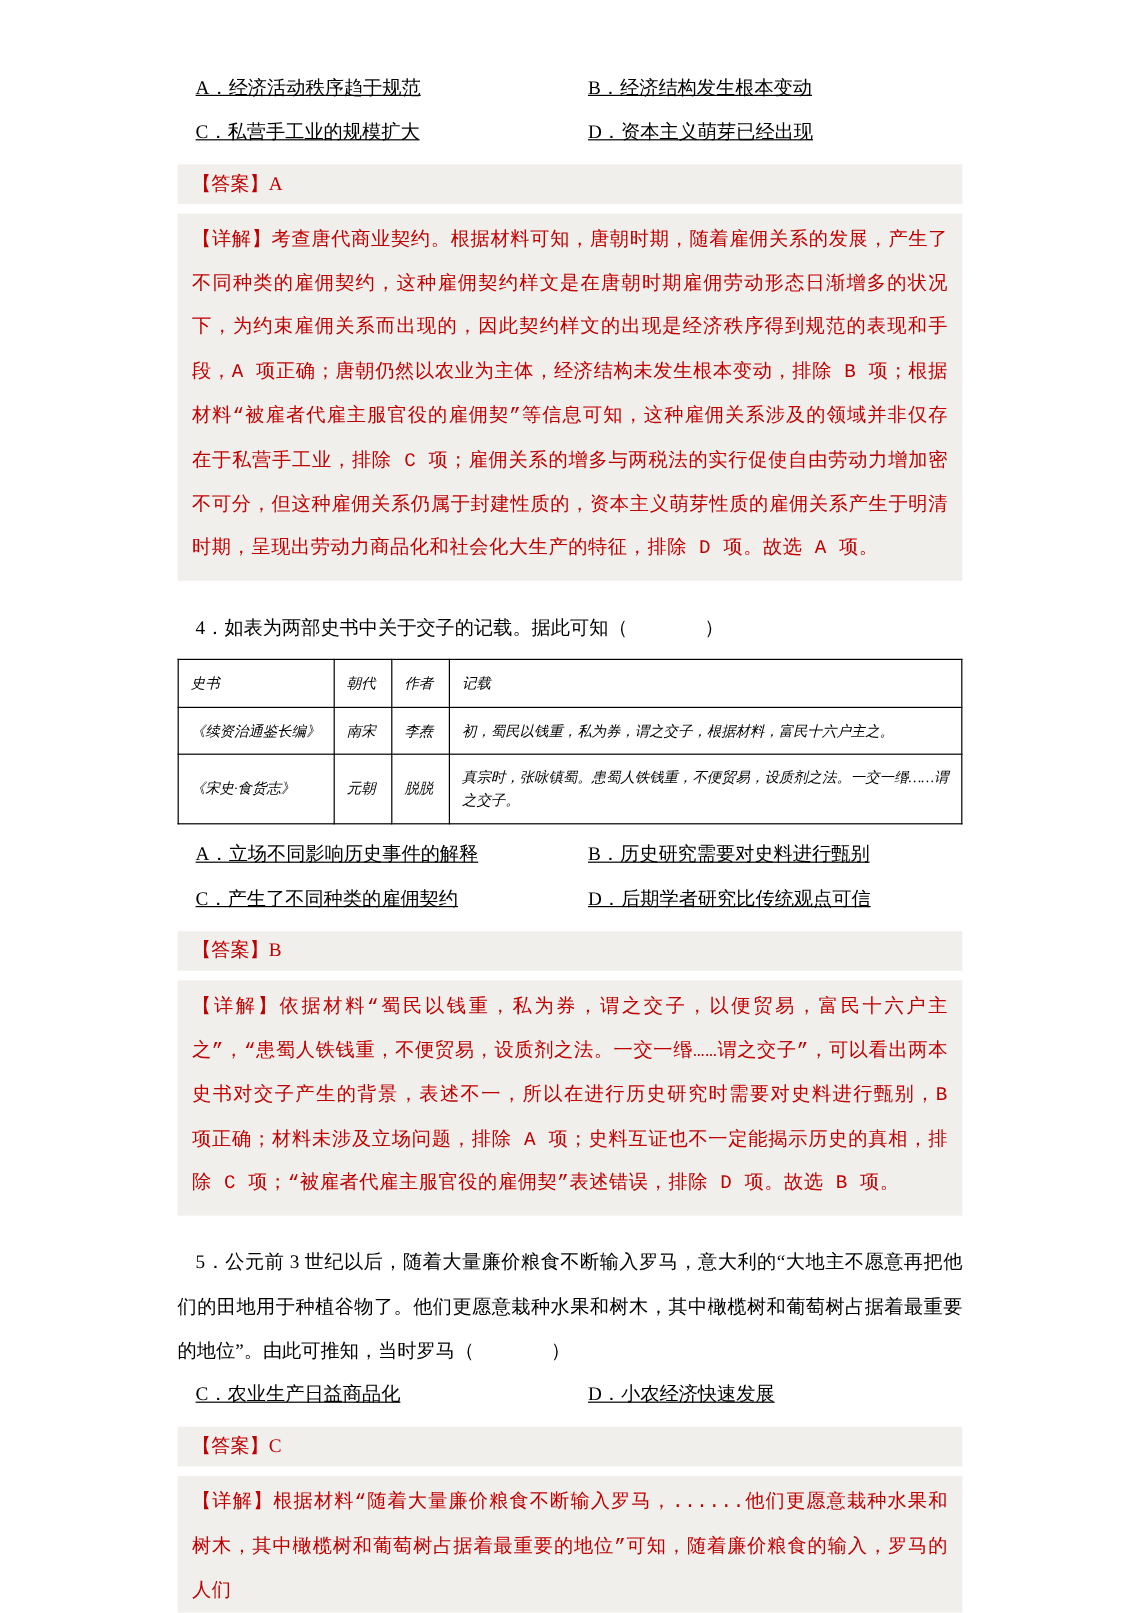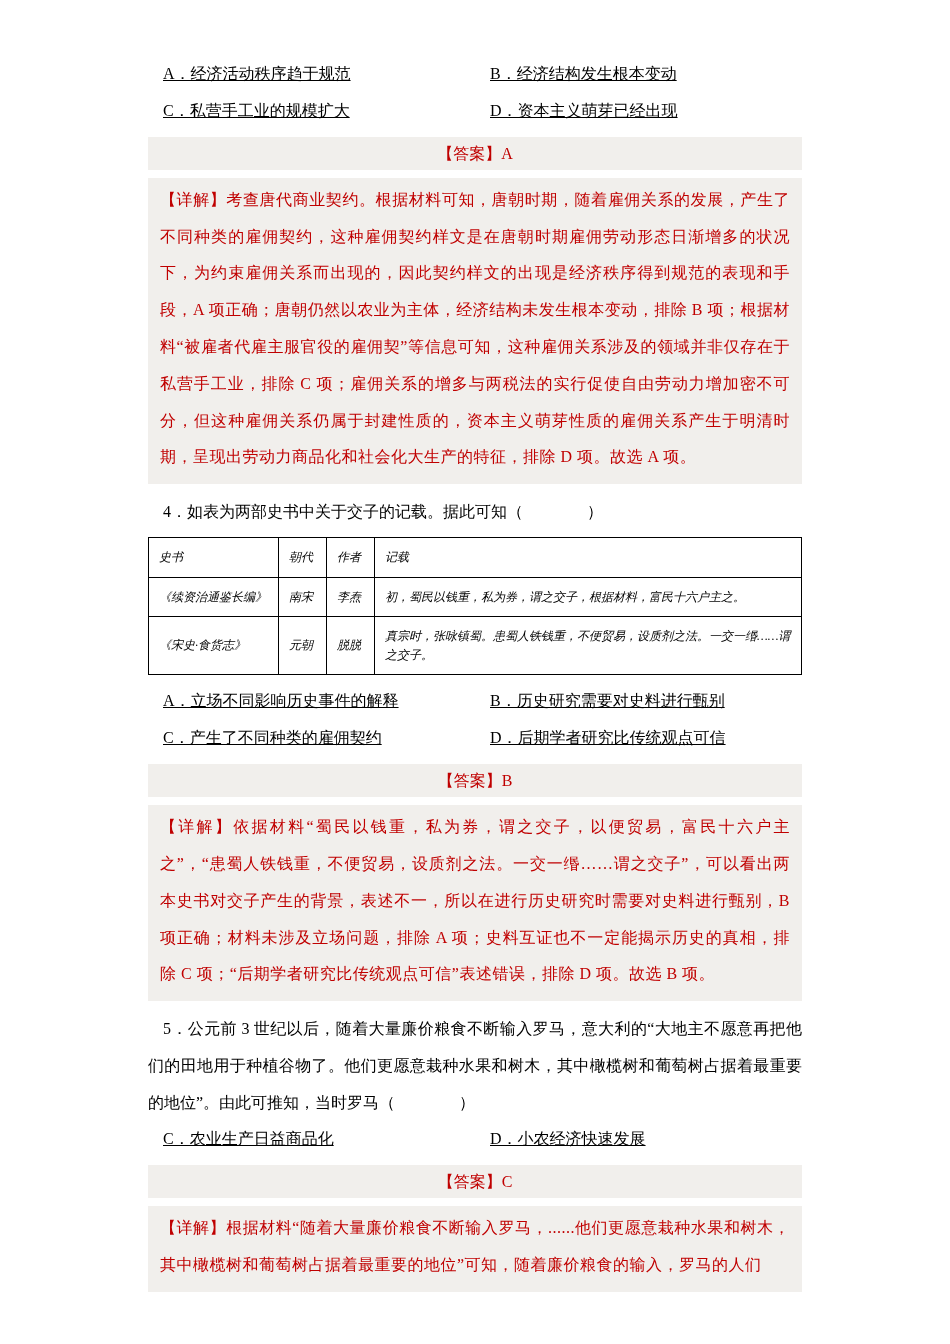--- a/index.html
+++ b/index.html
@@ -9,26 +9,26 @@
     background: #ffffff; color: #000000;
     font-family: "Liberation Serif", "DejaVu Serif", serif;
     font-size: 16px;
   }
   .content { width: 654px; margin: 0 auto; padding-top: 56px; }
 
   .opts-row { display: flex; line-height: 2.3; text-decoration: underline; }
   .opt-left { width: 342px; padding-left: 15px; }
   .opt-right { flex: 1; }
 
-  .hl { background: #f1efec; color: #c00000; text-align: center; }
+  .hl { background: #f1efec; color: #c00000; }
   .answer-block { margin-top: 7px; padding: 3px 12px; line-height: 1.7; }
   .expl-block {
-    margin-top: 8px; margin-bottom: 10px;
+    margin-top: 8px; margin-bottom: 22px;
     padding: 4px 12px 8px;
-    line-height: 2.3; text-align: justify; letter-spacing: 0.5px;
+    line-height: 2.3; text-align: justify; letter-spacing: 0.5px; font-family: Liberation Mono, monospace;
   }
 
   .stem { line-height: 2.3; text-align: justify; text-indent: 15px; margin-top: 7px; }
 
   .src-table {
     border-collapse: collapse; width: 100%;
     margin: 6px 0 8px; font-size: 12px; font-style: italic;
   }
   .src-table th, .src-table td {
     border: 1.5px solid #000000;
@@ -85,21 +85,21 @@
     <div class="opts-row">
       <div class="opt-left">A．立场不同影响历史事件的解释</div>
       <div class="opt-right">B．历史研究需要对史料进行甄别</div>
     </div>
     <div class="opts-row">
       <div class="opt-left">C．产生了不同种类的雇佣契约</div>
       <div class="opt-right">D．后期学者研究比传统观点可信</div>
     </div>
 
     <div class="answer-block hl">【答案】B</div>
-    <div class="expl-block hl">【详解】依据材料“蜀民以钱重，私为券，谓之交子，以便贸易，富民十六户主之”，“患蜀人铁钱重，不便贸易，设质剂之法。一交一缗……谓之交子”，可以看出两本史书对交子产生的背景，表述不一，所以在进行历史研究时需要对史料进行甄别，B 项正确；材料未涉及立场问题，排除 A 项；史料互证也不一定能揭示历史的真相，排除 C 项；“后期学者研究比传统观点可信”表述错误，排除 D 项。故选 B 项。</div>
+    <div class="expl-block hl">【详解】依据材料“蜀民以钱重，私为券，谓之交子，以便贸易，富民十六户主之”，“患蜀人铁钱重，不便贸易，设质剂之法。一交一缗……谓之交子”，可以看出两本史书对交子产生的背景，表述不一，所以在进行历史研究时需要对史料进行甄别，B 项正确；材料未涉及立场问题，排除 A 项；史料互证也不一定能揭示历史的真相，排除 C 项；“被雇者代雇主服官役的雇佣契”表述错误，排除 D 项。故选 B 项。</div>
 
     <div class="stem">5．公元前 3 世纪以后，随着大量廉价粮食不断输入罗马，意大利的“大地主不愿意再把他们的田地用于种植谷物了。他们更愿意栽种水果和树木，其中橄榄树和葡萄树占据着最重要的地位”。由此可推知，当时罗马（　　　　）</div>
 
     <div class="opts-row">
       <div class="opt-left">C．农业生产日益商品化</div>
       <div class="opt-right">D．小农经济快速发展</div>
     </div>
 
     <div class="answer-block hl">【答案】C</div>
     <div class="expl-block hl">【详解】根据材料“随着大量廉价粮食不断输入罗马，......他们更愿意栽种水果和树木，其中橄榄树和葡萄树占据着最重要的地位”可知，随着廉价粮食的输入，罗马的人们</div>

